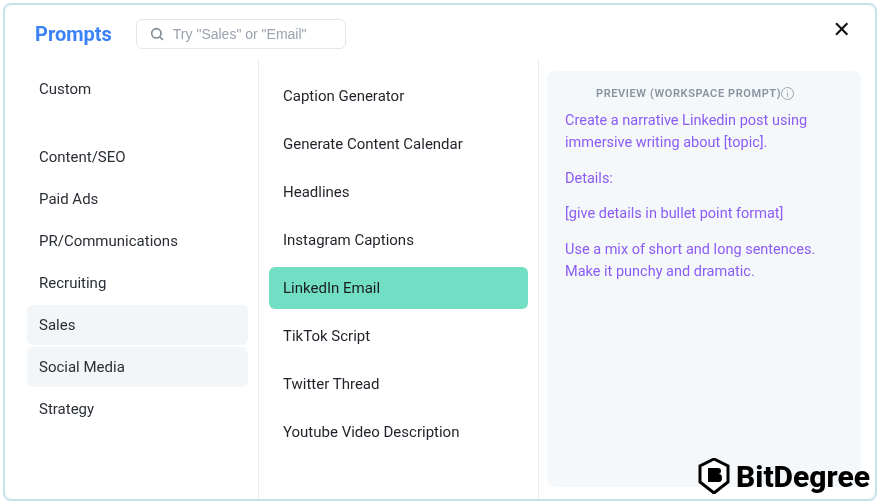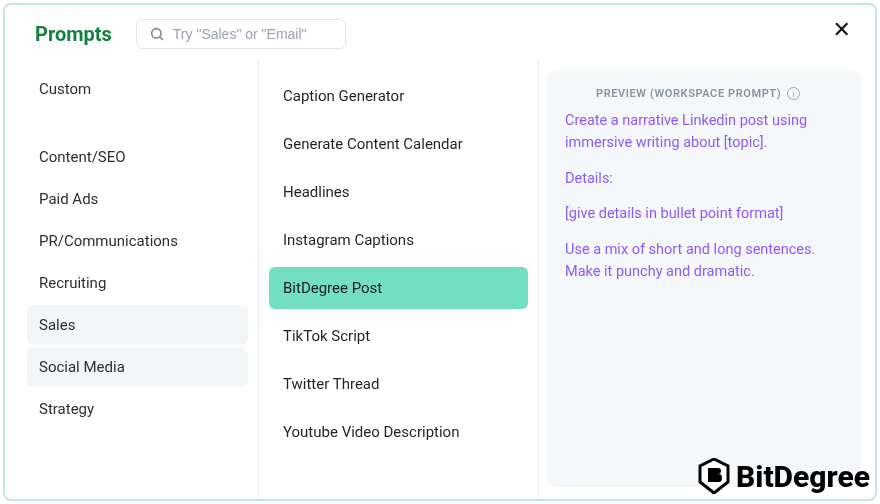--- a/index.html
+++ b/index.html
@@ -24,21 +24,21 @@
     .header {
       display: flex;
       align-items: center;
       padding: 14px 24px 10px 30px;
       gap: 24px;
       position: relative;
     }
     .header h1 {
       font-size: 20px;
       font-weight: 700;
-      color: #15803d;
+      color: #3b82f6;
     }
     .search-wrap {
       display: flex;
       align-items: center;
       border: 1px solid #e4e6ea;
       border-radius: 6px;
       padding: 6px 12px;
       width: 210px;
       gap: 8px;
     }
@@ -115,21 +115,20 @@
       border-radius: 8px;
       padding: 16px 18px;
     }
     .preview-label {
       font-size: 11px;
       letter-spacing: 0.6px;
       color: #89939f;
       font-weight: 600;
       display: flex;
       align-items: center;
-      gap: 6px;
       margin-bottom: 10px;
       padding-left: 31px;
     }
     .preview-label .info {
       width: 13px; height: 13px;
       border: 1.3px solid #9aa5b1;
       border-radius: 50%;
       display: inline-flex;
       align-items: center;
       justify-content: center;
@@ -185,21 +184,21 @@
       <div class="sidebar-item selected"><span>Sales</span></div>
       <div class="sidebar-item selected"><span>Social Media</span></div>
       <div class="sidebar-item"><span>Strategy</span></div>
     </div>
 
     <div class="prompt-list">
       <div class="prompt-item"><span>Caption Generator</span></div>
       <div class="prompt-item"><span>Generate Content Calendar</span></div>
       <div class="prompt-item"><span>Headlines</span></div>
       <div class="prompt-item"><span>Instagram Captions</span></div>
-      <div class="prompt-item selected"><span>BitDegree Post</span></div>
+      <div class="prompt-item selected"><span>LinkedIn Email</span></div>
       <div class="prompt-item"><span>TikTok Script</span></div>
       <div class="prompt-item"><span>Twitter Thread</span></div>
       <div class="prompt-item"><span>Youtube Video Description</span></div>
     </div>
 
     <div class="preview">
       <div class="preview-label">
         <span>PREVIEW (WORKSPACE PROMPT)</span>
         <span class="info">i</span>
       </div>

